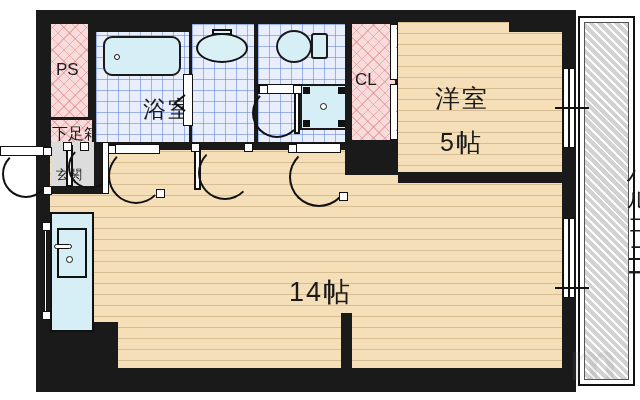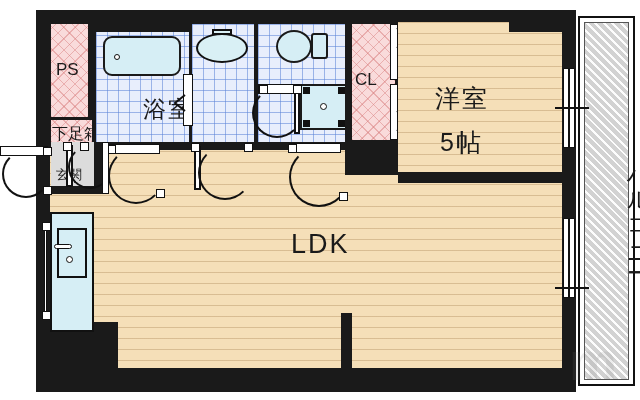--- a/index.html
+++ b/index.html
@@ -91,21 +91,21 @@
   <div class="ab wall" style="left:36px;top:368px;width:540px;height:24px;"></div>
 
   <div class="ab wall" style="left:36px;top:10px;width:14px;height:382px;"></div>
 
   <div class="ab wall" style="left:562px;top:10px;width:14px;height:382px;"></div>
 
   <div class="ab floor-wood" style="left:50px;top:140px;width:512px;height:228px;"></div>
 
   <div class="ab wall" style="left:36px;top:322px;width:82px;height:70px;"></div>
 
-  <div class="lbl lbl-ldk" style="left:291px;top:229px;">LDK</div>
+  <div class="lbl lbl-ldk" style="left:289px;top:274px;">14帖</div>
 
   <div class="ab wall" style="left:341px;top:313px;width:11px;height:56px;"></div>
 
   <div class="ab wall" style="left:36px;top:10px;width:352px;height:140px;"></div>
 
   <div class="ab floor-pink" style="left:51px;top:24px;width:37px;height:93px;"></div>
   <div class="lbl lbl-md" style="left:56px;top:60px;">PS</div>
 
   <div class="ab floor-pink" style="left:51px;top:120px;width:41px;height:22px;"></div>
   <div class="lbl lbl-xs" style="left:52px;top:124px;letter-spacing:0px;">下足箱</div>

